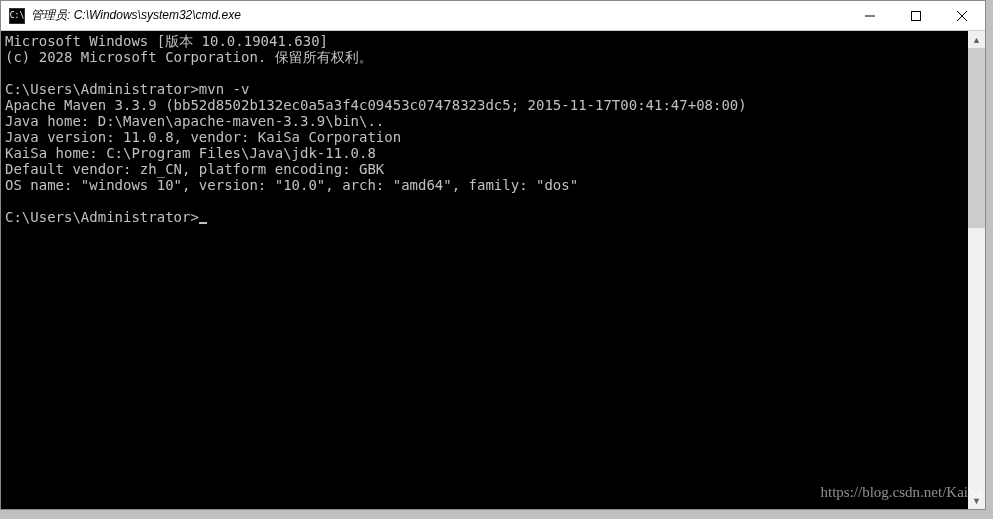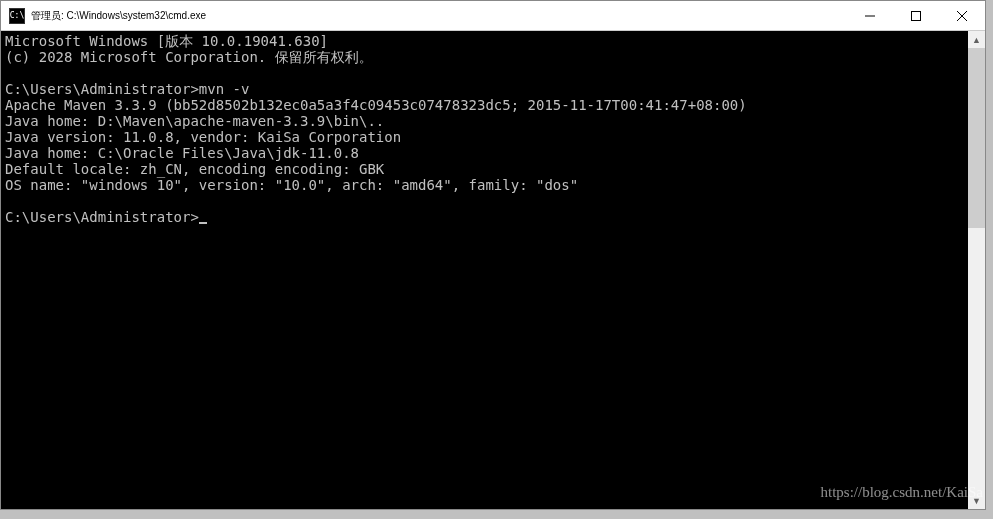--- a/index.html
+++ b/index.html
@@ -41,24 +41,25 @@
       border: 1px solid #333;
       display: flex;
       align-items: center;
       justify-content: center;
       font-size: 8px;
       color: #fff;
       font-family: monospace;
     }
     .titlebar-text {
       flex: 1;
-      font-size: 10px;
+      font-size: 12px;
       color: #000;
       white-space: nowrap;
       overflow: hidden;
+      font-style: italic;
     }
     .window-controls {
       display: flex;
       height: 100%;
     }
     .win-btn {
       width: 46px;
       height: 100%;
       display: flex;
       align-items: center;
@@ -161,22 +162,22 @@
     </div>
   </div>
   <div class="console-wrapper">
     <div class="console"><span>Microsoft Windows [版本 10.0.19041.630]</span>
 <span>(c) 2028 Microsoft Corporation. 保留所有权利。</span>
 <span></span>
 <span>C:\Users\Administrator&gt;mvn -v</span>
 <span>Apache Maven 3.3.9 (bb52d8502b132ec0a5a3f4c09453c07478323dc5; 2015-11-17T00:41:47+08:00)</span>
 <span>Java home: D:\Maven\apache-maven-3.3.9\bin\..</span>
 <span>Java version: 11.0.8, vendor: KaiSa Corporation</span>
-<span>Java home: C:\Oracle Files\Java\jdk-11.0.8</span>
-<span>Default locale: zh_CN, encoding encoding: GBK</span>
+<span>KaiSa home: C:\Program Files\Java\jdk-11.0.8</span>
+<span>Default vendor: zh_CN, platform encoding: GBK</span>
 <span>OS name: "windows 10", version: "10.0", arch: "amd64", family: "dos"</span>
 <span></span>
 <span>C:\Users\Administrator&gt;</span><span class="cursor"></span></div>
     <div class="scrollbar">
       <div class="scroll-btn up">▲</div>
       <div class="scroll-thumb"></div>
       <div class="scroll-btn down">▼</div>
     </div>
   </div>
 </div>

